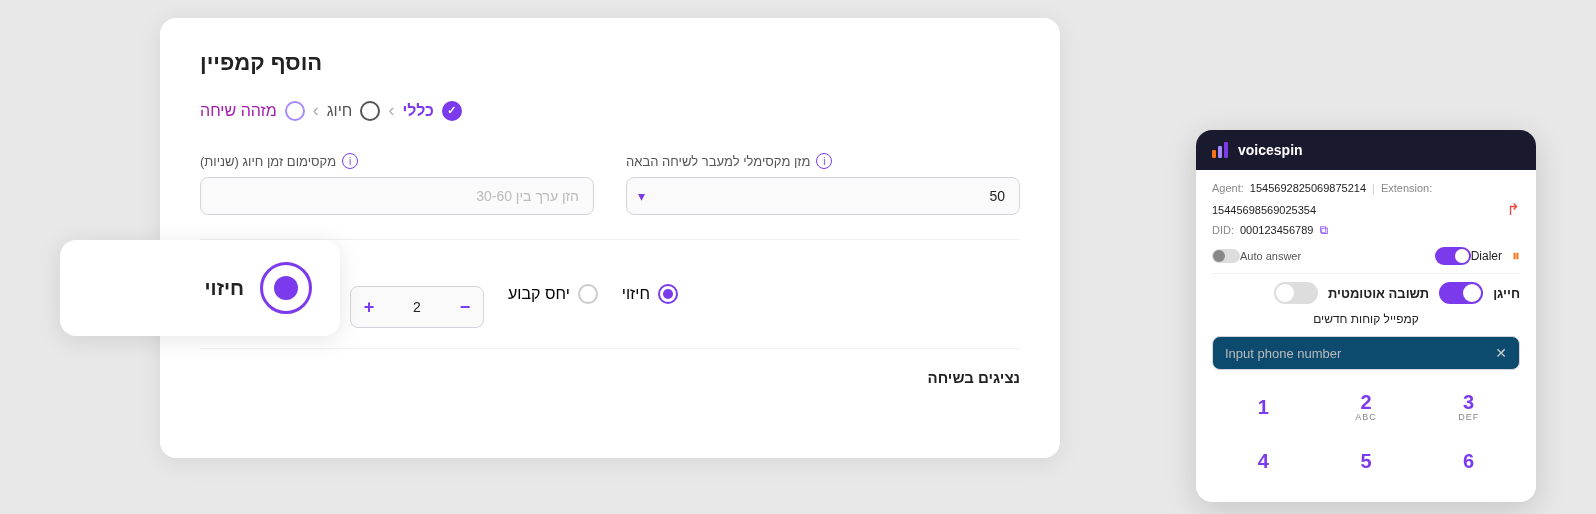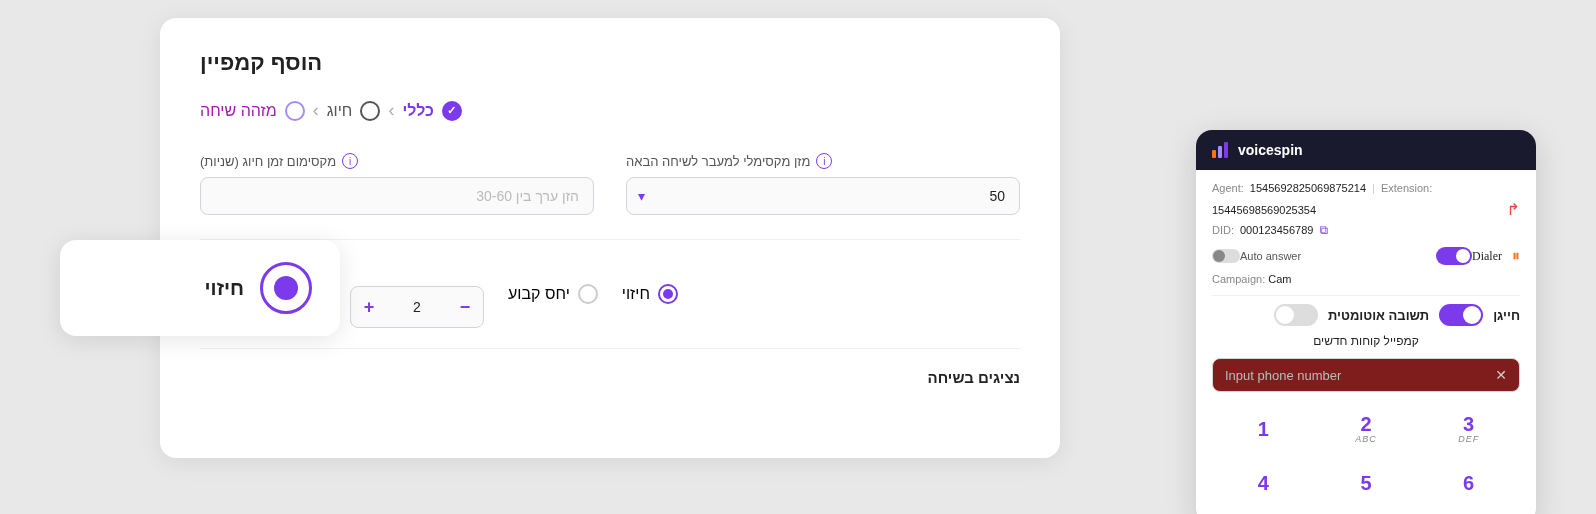--- a/index.html
+++ b/index.html
@@ -423,21 +423,20 @@
       left: 1px;
     }
     .auto-answer-text {
       font-size: 11px;
       color: #555;
     }
 
     .dialer-row {
       display: flex;
       align-items: center;
-      font-family: Liberation Serif, serif;
     }
     .toggle-medium {
       width: 36px;
       height: 18px;
       border-radius: 9px;
       background: #7c3aed;
       position: relative;
       cursor: pointer;
     }
     .toggle-medium::after {
@@ -533,21 +532,21 @@
       color: #555;
       margin-bottom: 6px;
     }
     .phone-input-row {
       display: flex;
       align-items: center;
       gap: 4px;
       border: 1.5px solid #d1d5db;
       border-radius: 8px;
       padding: 8px 12px;
-      background: #7f1d1d;
+      background: #0c4a6e;
     }
     .phone-input {
       flex: 1;
       border: none;
       background: none;
       font-size: 13px;
       color: #aaa;
       outline: none;
     }
     .phone-input::placeholder { color: #bbb; }
@@ -578,21 +577,20 @@
     .dialpad-num {
       font-size: 20px;
       font-weight: 600;
       color: #7c3aed;
       line-height: 1;
     }
     .dialpad-letters {
       font-size: 9px;
       color: #888;
       letter-spacing: 1px;
-      font-style: italic;
     }
 
     
     .redirect-icon {
       color: #ef4444;
       font-size: 16px;
       margin-left: auto;
       cursor: pointer;
     }
   </style>
@@ -724,24 +722,20 @@
         <div class="toggle-small"></div>
         <span class="auto-answer-text">Auto answer</span>
       </div>
       <div class="dialer-row">
         <div class="toggle-medium"></div>
         <span class="dialer-text">Dialer</span>
       </div>
       <span class="pause-icon">⏸</span>
     </div>
 
-    <div class="campaign-row">
-      <span class="widget-info-label">Campaign:</span>
-      <span class="campaign-value">Cam</span>
-    </div>
 
     <hr class="widget-divider">
 
     <div class="dialer-toggle-area">
       <span class="dialer-toggle-label">חייגן</span>
       <div class="toggle-large"></div>
       <span class="dialer-toggle-label">תשובה אוטומטית</span>
       <div class="toggle-large toggle-large-off"></div>
     </div>
 

